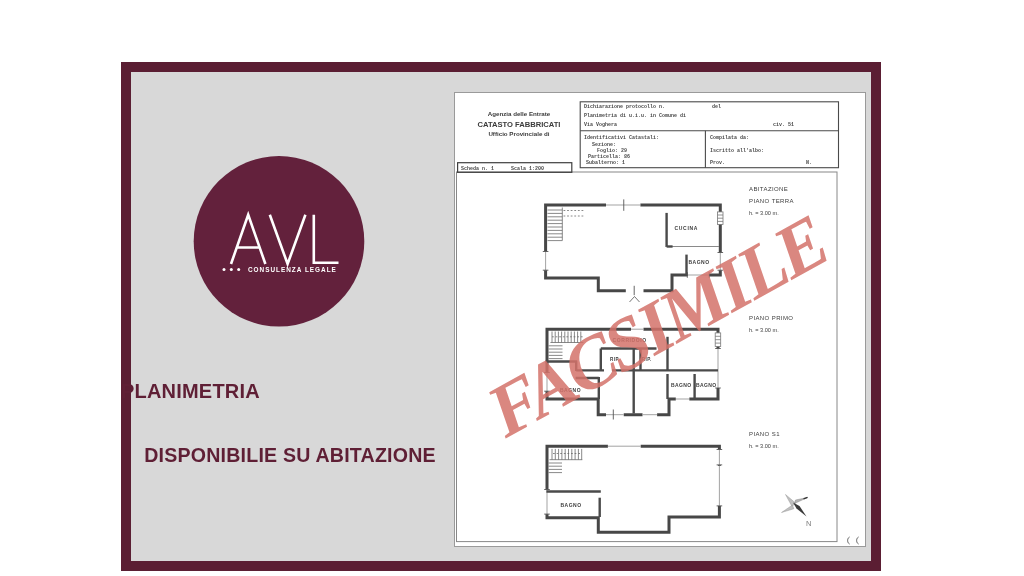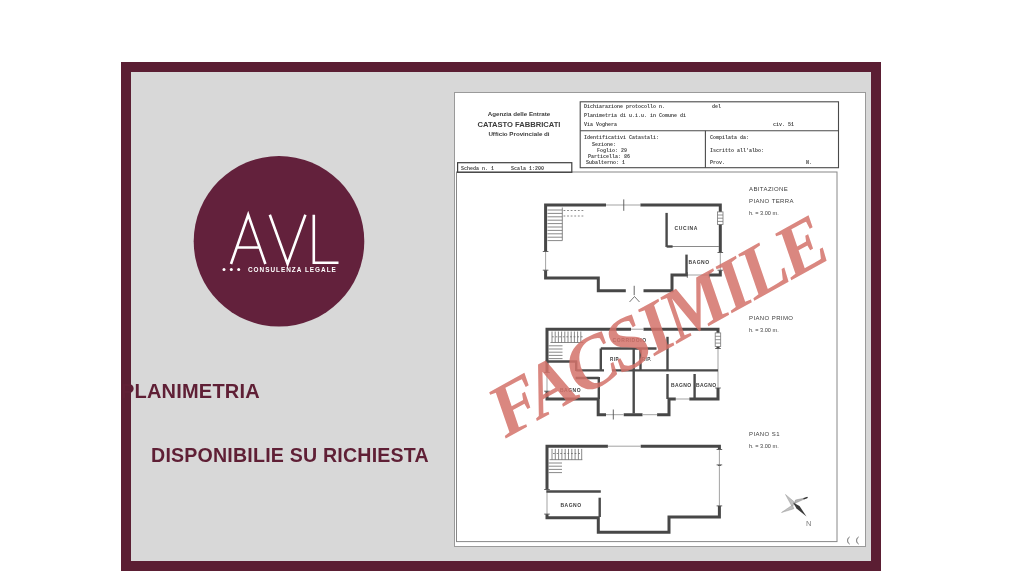--- a/index.html
+++ b/index.html
@@ -278,13 +278,13 @@
     <circle cx="224" cy="269.6" r="1.5"></circle>
     <circle cx="231.3" cy="269.6" r="1.5"></circle>
     <circle cx="238.7" cy="269.6" r="1.5"></circle>
   </g>
 
   <text x="248" y="272" font-size="6.4" font-weight="bold" letter-spacing="1" fill="#fff">CONSULENZA LEGALE</text>
 </svg>
 
 <div class="abs" style="left:121px;top:380px;width:334px;text-align:left;font-size:20px;font-weight:bold;color:#5f1f35;letter-spacing:0.2px;">PLANIMETRIA</div>
 
-<div class="abs" style="left:123px;top:444px;width:334px;text-align:center;font-size:19.6px;font-weight:bold;color:#5f1f35;letter-spacing:0.2px;">DISPONIBILIE SU RICHIESTA</div>
+<div class="abs" style="left:123px;top:444px;width:334px;text-align:center;font-size:19.6px;font-weight:bold;color:#5f1f35;letter-spacing:0.2px;">DISPONIBILIE SU ABITAZIONE</div>
 
 </body></html>

